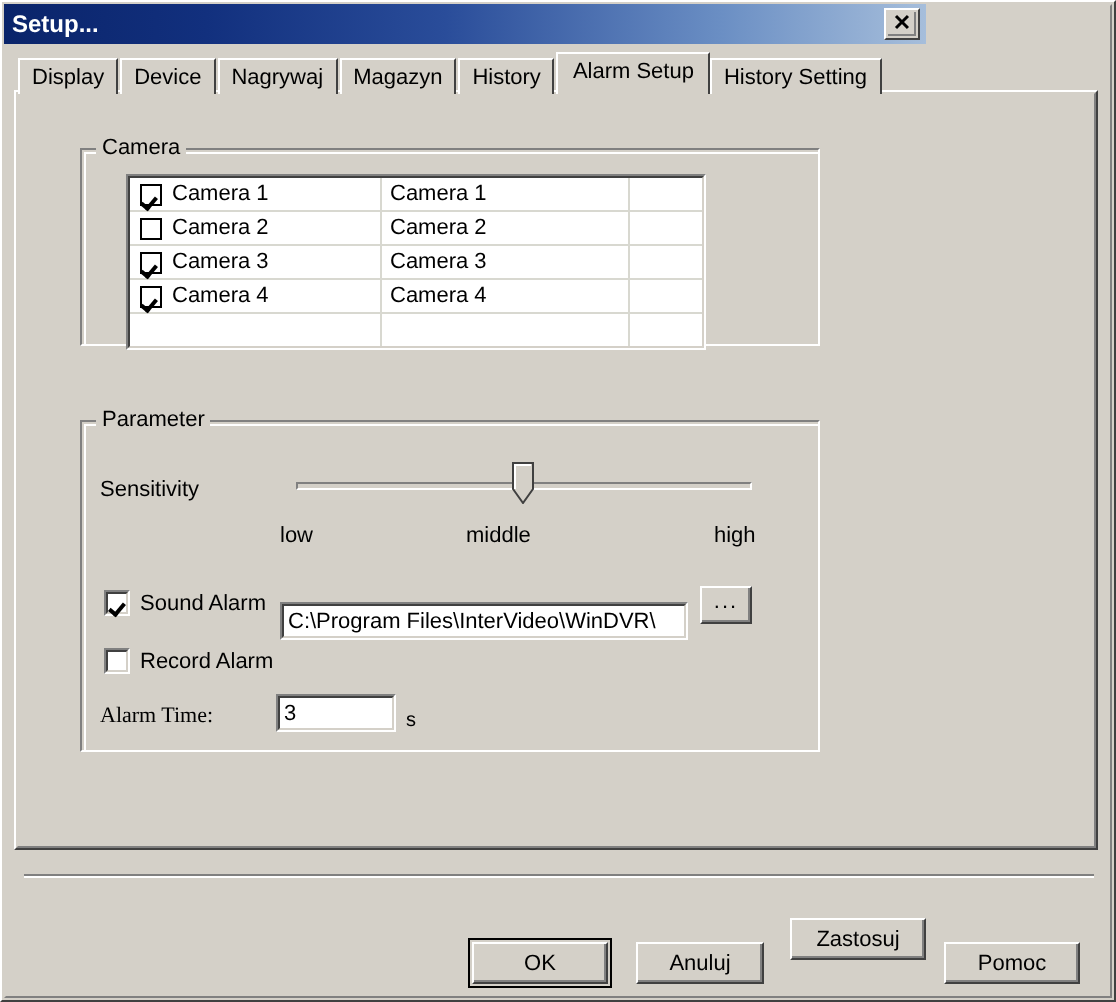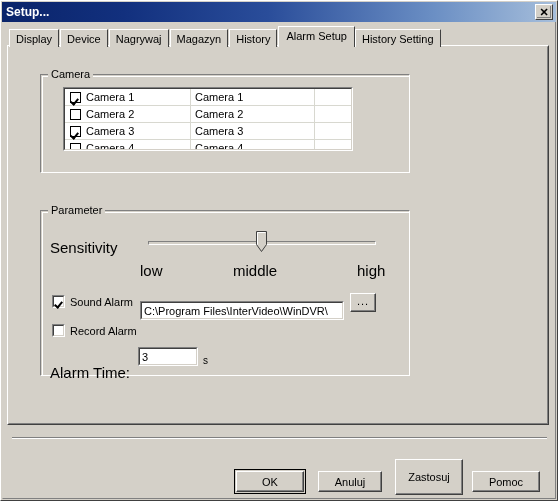--- a/index.html
+++ b/index.html
@@ -42,21 +42,21 @@
     border-top: 1px solid #d4d0c8;
     border-left: 1px solid #d4d0c8;
     border-right: 1px solid #808080;
     border-bottom: 1px solid #808080;
   }
 
   
   .titlebar {
     position: absolute;
     left: 2px; top: 2px;
-    width: 554px; height: 20px;
+    width: 461px; height: 20px;
     background: linear-gradient(to right, #0a246a 0%, #12307e 22%, #2a4d9a 48%, #6b8fc4 78%, #a6bedb 100%);
     display: flex;
     align-items: center;
     box-sizing: border-box;
   }
   .titlebar-text {
     color: #ffffff;
     font-weight: bold;
     font-size: 12px;
     padding-left: 4px;
@@ -182,21 +182,21 @@
     font-size: 11px;
     color: #000000;
     z-index: 3;
     white-space: nowrap;
   }
 
   
   .cam-grid-wrap {
     position: absolute;
     left: 23px; top: 19px;
-    width: 290px; height: 64px;
+    width: 290px; height: 88px;
     box-sizing: border-box;
     background: #b91c1c;
     border-top: 1px solid #808080;
     border-left: 1px solid #808080;
     border-right: 1px solid #ffffff;
     border-bottom: 1px solid #ffffff;
   }
   .cam-grid-in {
     position: absolute;
     left: 0; top: 0; right: 0; bottom: 0;
@@ -252,21 +252,21 @@
     left: 1px; top: 4px;
     width: 3px; height: 6px;
     border-right: 2px solid #000000;
     border-bottom: 2px solid #000000;
     transform: rotate(40deg);
   }
 
   
   .lbl {
     position: absolute;
-    font-size: 15px;
+    font-size: 11px;
     color: #000000;
     white-space: nowrap;
   }
 
   .slider-track {
     position: absolute;
     height: 4px;
     box-sizing: border-box;
     background: #d4d0c8;
     border-top: 1px solid #808080;
@@ -557,21 +557,21 @@
 
       <div class="btn3d browse-btn" style="left:310px; top:89px;">
         <span>...</span>
       </div>
 
       <div class="chk3d-row" style="left:12px; top:120px;text-align:right;">
         <div class="chk3d"></div>
         <span class="chk3d-label">Record Alarm</span>
       </div>
 
-      <span class="lbl" style="left:10px; top:160px;">Alarm Time:</span>
+      <span class="lbl" style="left:10px; top:148px;font-family:Liberation Serif, serif;">Alarm Time:</span>
 
       <div class="textfield" style="left:98px; top:143px; width:60px; height:19px;">
         <div class="textfield-in">3</div>
       </div>
 
       <span class="lbl" style="left:163px; top:151px; font-size:10px;">s</span>
     </div>
 
   </div>
 
@@ -579,21 +579,21 @@
 
   <div class="defring" style="left:234px; top:469px; width:72px; height:25px;"></div>
   <div class="btn3d dlgbtn default" style="left:236px; top:471px; width:68px; height:21px;">
     <span>OK</span>
   </div>
 
   <div class="btn3d dlgbtn" style="left:318px; top:471px; width:64px; height:21px;">
     <span>Anuluj</span>
   </div>
 
-  <div class="btn3d dlgbtn" style="left:395px; top:459px; width:68px; height:36px;">
+  <div class="btn3d dlgbtn" style="left:395px; top:459px; width:68px; height:21px;">
     <span>Zastosuj</span>
   </div>
 
   <div class="btn3d dlgbtn" style="left:472px; top:471px; width:68px; height:21px;">
     <span>Pomoc</span>
   </div>
 
 </div>
 
 </body></html>

